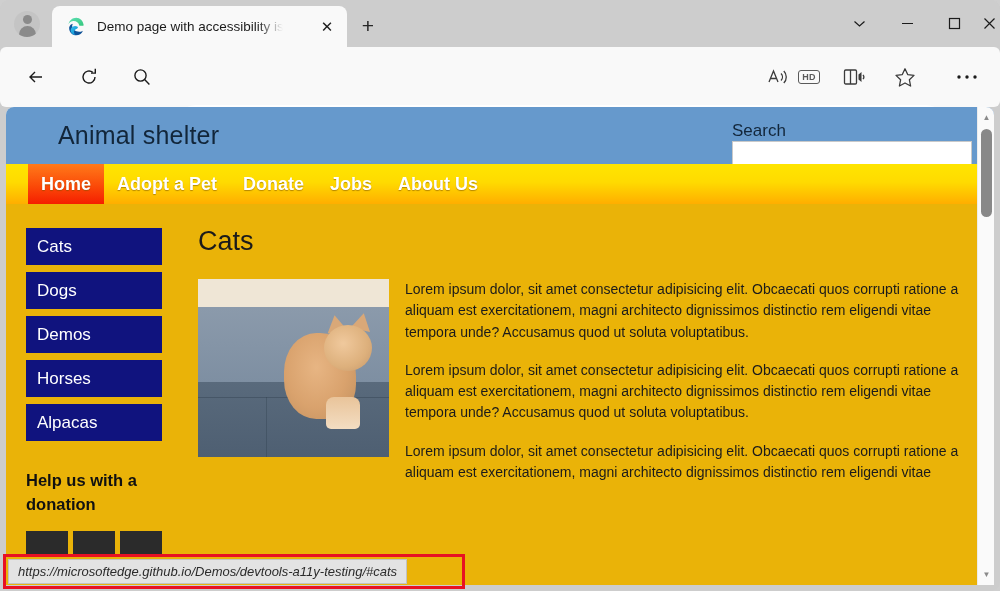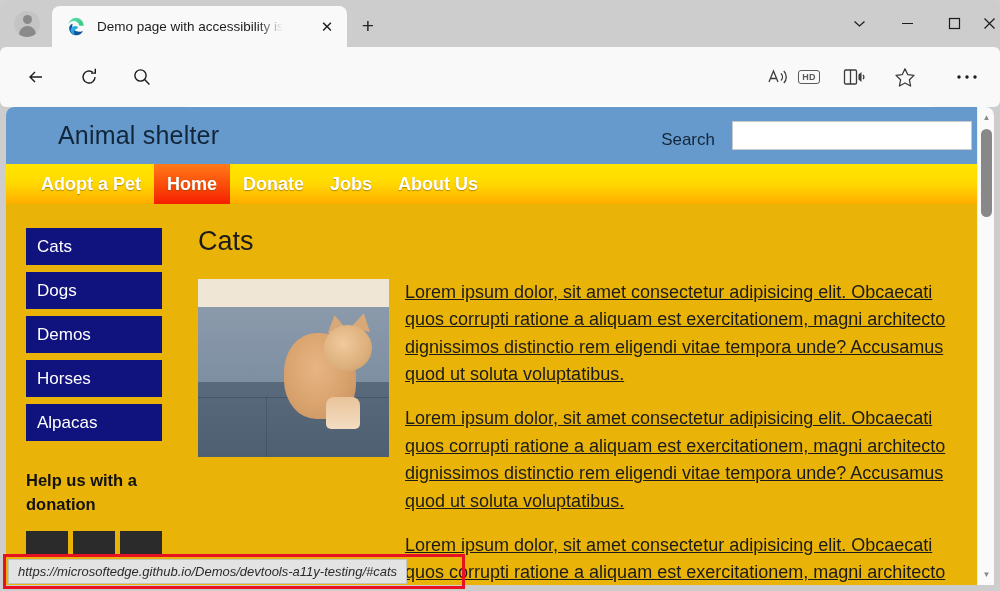--- a/index.html
+++ b/index.html
@@ -154,21 +154,21 @@
     background: #6699cc;
     display: flex; align-items: center; padding-left: 32px;
   }
   #site-title {
     margin-left: 20px;
     font-size: 25px; color: #12263a; font-weight: 400;
     letter-spacing: .2px;
   }
   #search-area {
     position: absolute; right: 22px; top: 14px;
-    display: flex; align-items: flex-end;
+    display: flex; align-items: flex-start; flex-direction: column;
   }
   #search-label { font-size: 17px; color: #12263a; margin-right: 17px; }
   #search-input {
     width: 240px; height: 29px;
     background: #fff; border: 1px solid #c9c9c9;
     font-size: 14px; padding: 0 6px;
     font-family: "Liberation Sans", sans-serif;
   }
   #go-button {
     margin-left: 17px;
@@ -293,25 +293,24 @@
     position: absolute; left: 0; top: 118px;
     width: 100%; height: 1px; background: rgba(40,55,70,.35);
   }
   .floor-line2 {
     position: absolute; left: 68px; top: 118px;
     width: 1px; height: 60px; background: rgba(40,55,70,.3);
   }
 
   #paragraphs { flex: 1; }
   #paragraphs p {
-    font-size: 18px; color: #1b1b1b;
+    font-size: 14px; color: #1b1b1b;
     line-height: 1.52;
     margin-bottom: 17px;
     max-width: 560px;
-    text-decoration: underline;
   }
 
   
   #page-scrollbar {
     position: absolute; right: 0; top: 0;
     width: 17px; height: 478px;
     background: #fafafa;
     border-left: 1px solid #ececec;
   }
   .sb-arrow {
@@ -470,22 +469,22 @@
 
     <div id="page-banner">
       <div id="site-title">Animal shelter</div>
       <div id="search-area">
         <span id="search-label">Search</span>
         <input id="search-input" type="text" value="" style="">
       </div>
     </div>
 
     <div id="page-nav">
+      <div class="navitem" id="navitem-home">Home</div>
       <div class="navitem">Adopt a Pet</div>
-      <div class="navitem" id="navitem-home">Home</div>
       <div class="navitem">Donate</div>
       <div class="navitem">Jobs</div>
       <div class="navitem">About Us</div>
     </div>
 
     <div id="page-body">
 
       <div id="sidebar">
         <div class="side-link">Cats</div>
         <div class="side-link">Dogs</div>

